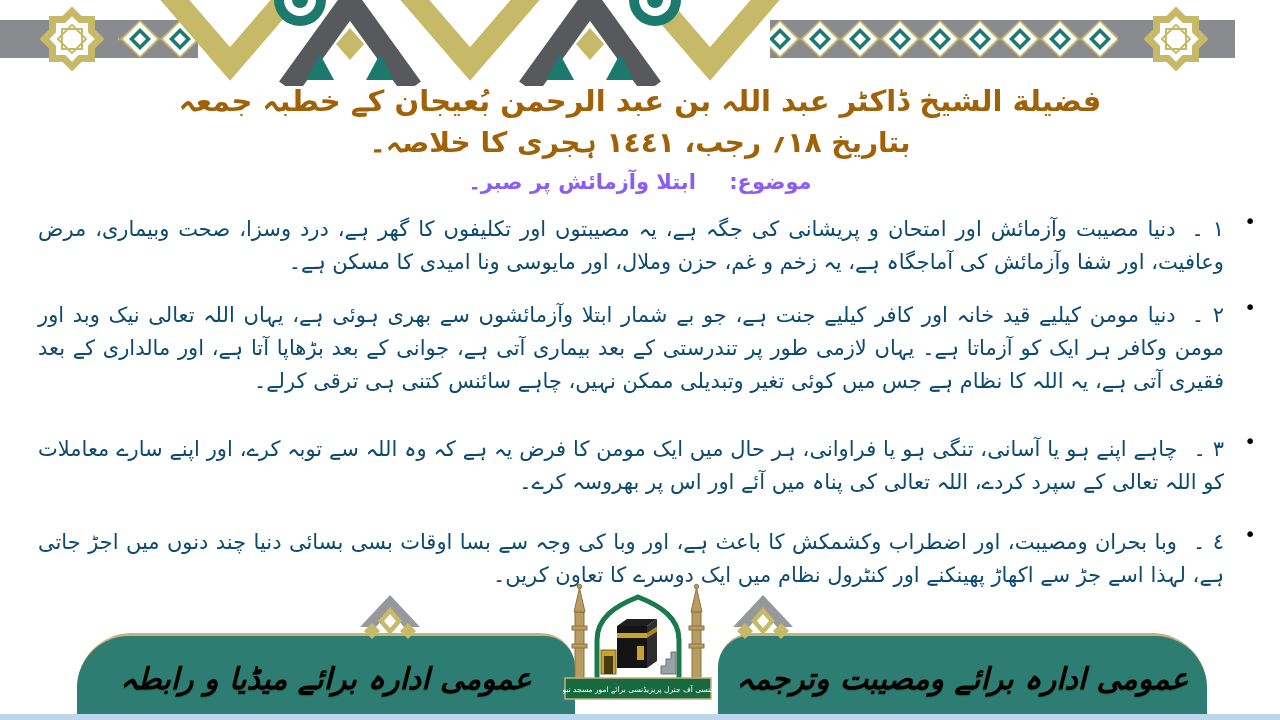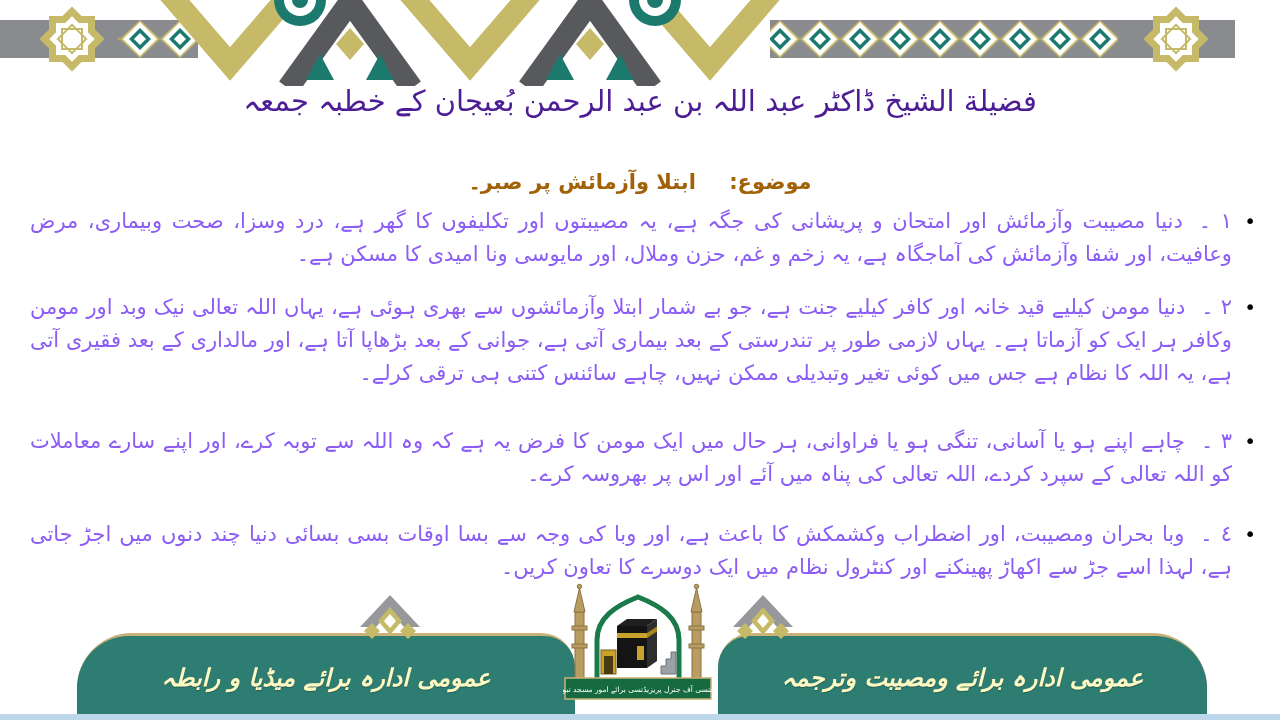--- a/index.html
+++ b/index.html
@@ -5,59 +5,59 @@
   html,body{margin:0;padding:0;}
   .page{
     position:relative; width:1280px; height:720px; background:#ffffff;
     overflow:hidden; font-family:"DejaVu Sans", sans-serif;
   }
   
   .top-band{position:absolute; top:0; left:0;}
   
   .title-line{
     position:absolute; left:0; width:1280px; text-align:center;
-    color:#4c1d95; font-weight:normal; direction:rtl;
+    color:#a16207; font-weight:bold; direction:rtl;
   }
   .title-line.l1{top:84px; font-size:29px;}
   .title-line.l2{top:126px; font-size:28px;}
   .topic-line{
     position:absolute; top:170px; left:0; width:1280px; text-align:center;
-    color:#a16207; font-weight:bold; font-size:21px; direction:rtl;
+    color:#8b5cf6; font-weight:bold; font-size:21px; direction:rtl;
   }
   .topic-line .topic-label{margin-left:26px;}
   
   .bullet{
     position:absolute; right:24px; left:30px; direction:rtl;
     display:flex; align-items:flex-start;
   }
   .bullet .dot{
     width:24px; flex:0 0 24px; font-size:20px; line-height:33px; color:#000;
   }
   .bullet p{
-    margin:0; flex:1; font-size:21px; line-height:33px; color:#8b5cf6;
+    margin:8px; flex:1; font-size:21px; line-height:33px; color:#0c4a6e;
     text-align:justify;
   }
   .bullet .num{padding-left:16px;}
   .bullet.b1{top:205px;}
   .bullet.b2{top:291px;}
   .bullet.b3{top:425px;}
   .bullet.b4{top:518px;}
   
   .banner{position:absolute; top:633px; height:81px; background:#c9b178;}
   .banner-left{left:77px; width:498px; border-radius:55px 34px 0 0;}
   .banner-right{left:718px; width:489px; border-radius:34px 55px 0 0;}
   .banner-inner{
     position:absolute; left:0; right:0; top:3px; bottom:0; background:#2e7d72;
   }
   .banner-left  .banner-inner{border-radius:52px 31px 0 0;}
   .banner-right .banner-inner{border-radius:31px 52px 0 0;}
   .banner-text{
     position:absolute; left:0; right:0; top:6px; bottom:0;
     display:flex; align-items:center; justify-content:center;
-    color:#fef9c3; font-size:24px; font-weight:bold; font-style:italic;
+    color:#000000; font-size:30px; font-weight:bold; font-style:italic;
     direction:rtl; text-shadow:0 1px 1px rgba(0,0,0,.25);
   }
   .ornament{position:absolute; top:593px;}
   .ornament.orn-left{left:358px;}
   .ornament.orn-right{left:731px;}
   .logo{position:absolute; left:563px; top:582px;}
   .bottom-strip{
     position:absolute; left:0; top:714px; width:1280px; height:6px;
     background:#bdd7ea;
   }
@@ -129,20 +129,21 @@
       <rect x="-23" y="-23" width="46" height="46" fill="#c6ba68"></rect>
       <rect x="-23" y="-23" width="46" height="46" fill="#c6ba68" transform="rotate(45)"></rect>
       <rect x="-16" y="-16" width="32" height="32" fill="#ffffff"></rect>
       <rect x="-16" y="-16" width="32" height="32" fill="#ffffff" transform="rotate(45)"></rect>
       <rect x="-10" y="-10" width="20" height="20" fill="none" stroke="#c6ba68" stroke-width="2"></rect>
       <rect x="-10" y="-10" width="20" height="20" fill="none" stroke="#c6ba68" stroke-width="2" transform="rotate(45)"></rect>
     </g>
   </svg>
 
   <div class="title-line l1">فضیلة الشیخ ڈاکٹر عبد اللہ بن عبد الرحمن بُعیجان کے خطبہ جمعہ</div>
+  <div class="title-line l2">بتاریخ ١٨؍ رجب، ١٤٤١ ہجری کا خلاصہ۔</div>
   <div class="topic-line">
     <span class="topic-label">موضوع:</span>
     <span>ابتلا وآزمائش پر صبر۔</span>
   </div>
 
   <div class="bullet b1">
     <span class="dot">•</span>
     <p><span class="num">١ ۔</span><span>دنیا مصیبت وآزمائش اور امتحان و پریشانی کی جگہ ہے، یہ مصیبتوں اور تکلیفوں کا گھر ہے، درد وسزا، صحت وبیماری، مرض وعافیت، اور شفا وآزمائش کی آماجگاہ ہے، یہ زخم و غم، حزن وملال، اور مایوسی ونا امیدی کا مسکن ہے۔</span></p>
   </div>
   <div class="bullet b2">

